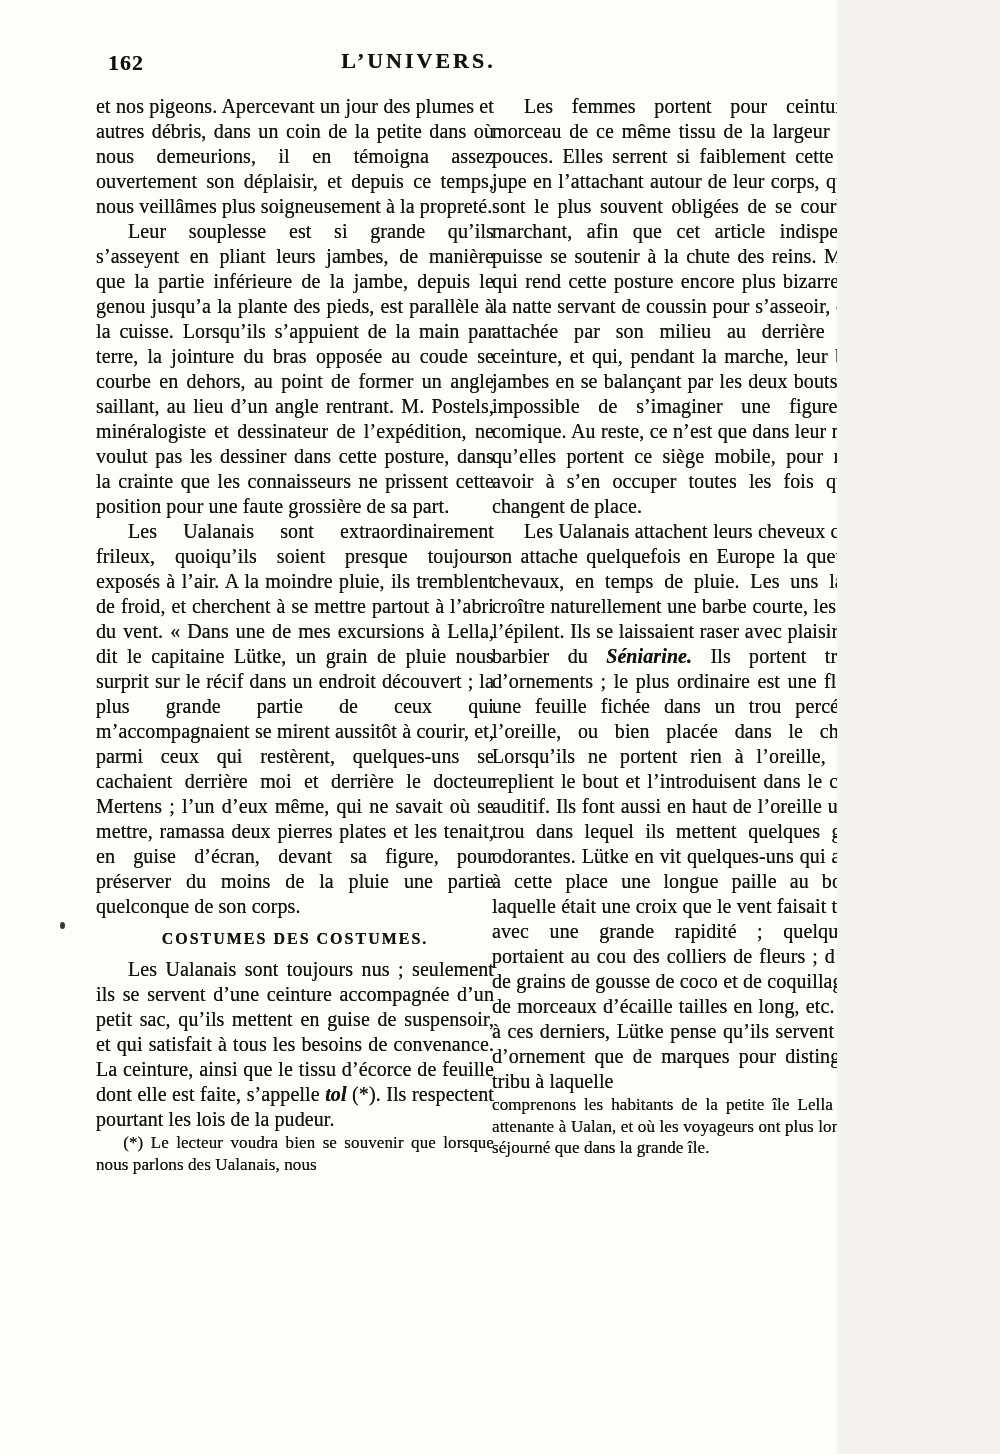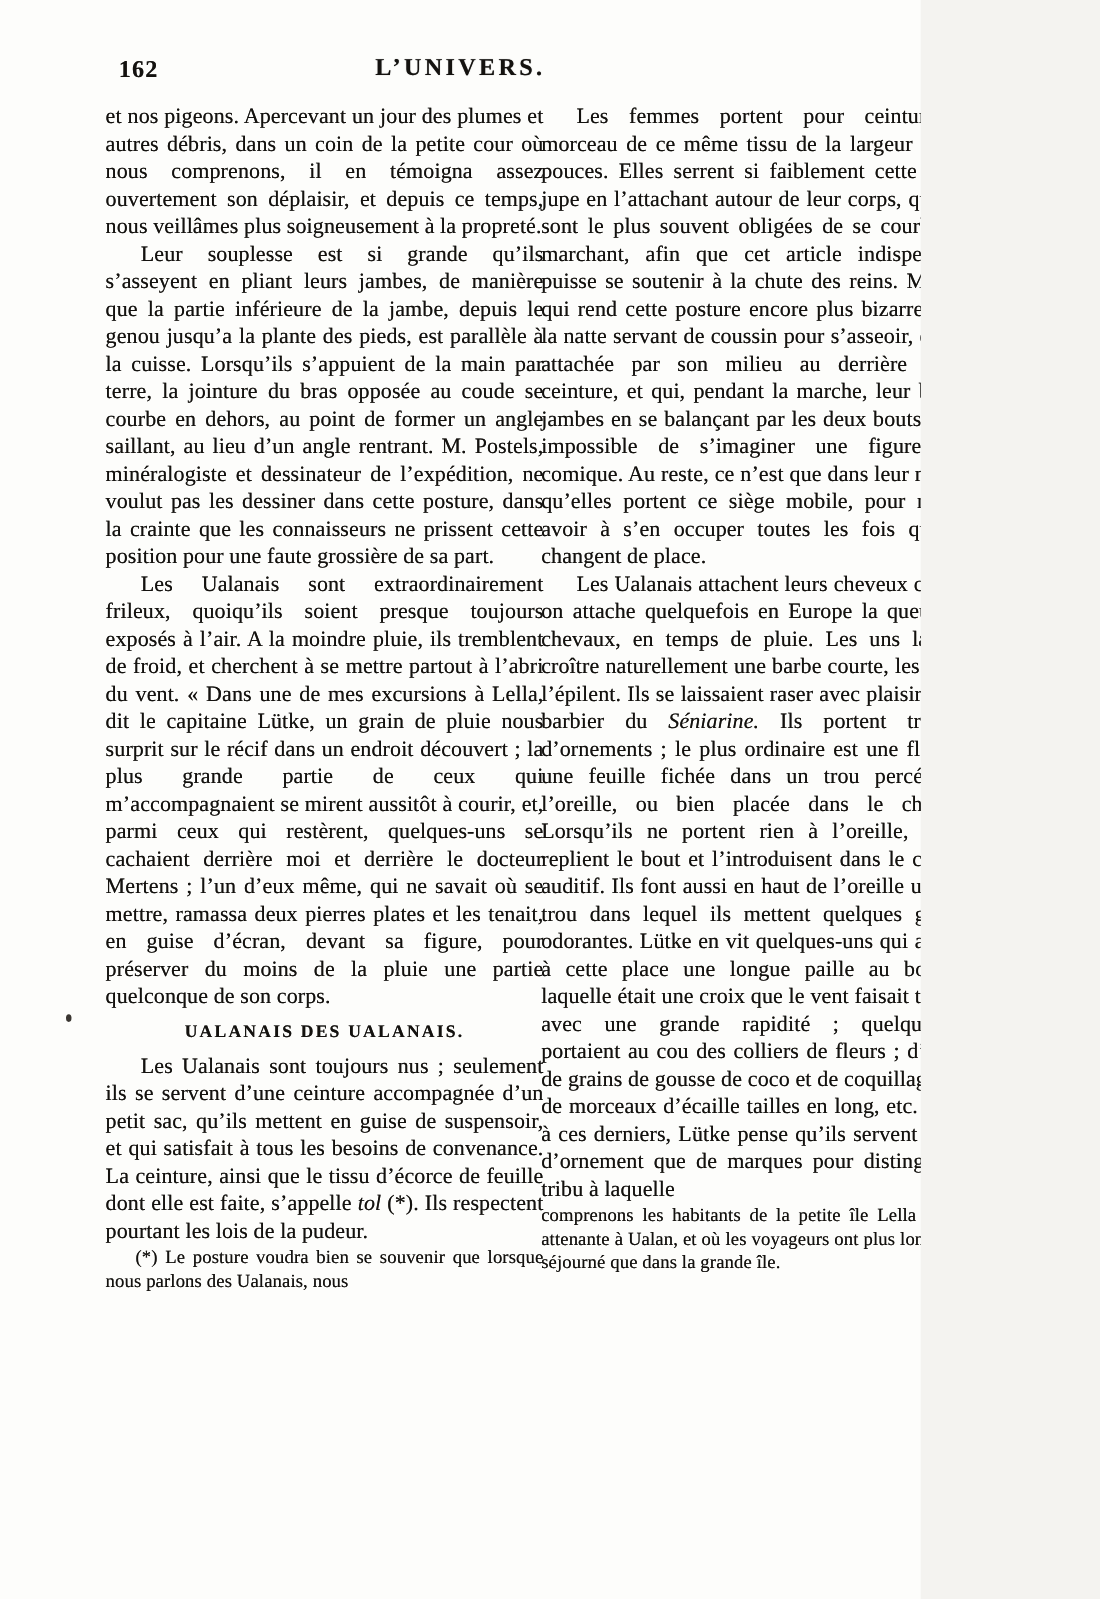--- a/index.html
+++ b/index.html
@@ -42,21 +42,21 @@
   .column.left  { left: 96px; }
   .column.right { left: 492px; }
   .column p { margin: 0; text-indent: 1.6em; }
   .column p.no-indent { text-indent: 0; }
   .section-heading {
     text-align: center; text-indent: 0 !important;
     font-size: 16px; font-weight: bold; letter-spacing: 2px;
     margin: 9px 0 7px 0 !important;
     line-height: 22px;
   }
-  .italic { font-style: italic; }
+  .italic { font-style: italic; font-weight: bold; }
   .footnote {
     margin-top: 14px;
     font-size: 17px; line-height: 21.5px;
     text-indent: 1.6em;
   }
   .footnote.no-indent { text-indent: 0; font-family: Liberation Serif, serif; }
   
   .speck {
     position: absolute; background: #3a3631; border-radius: 50%;
   }
@@ -68,26 +68,26 @@
 <body>
 
 <div class="page">
 
   <div class="running-head">
     <span class="page-number">162</span>
     <span class="running-title">L’UNIVERS.</span>
   </div>
 
   <div class="column left">
-    <p class="no-indent">et nos pigeons. Apercevant un jour des plumes et autres débris, dans un coin de la petite cour où nous comprenons, il en témoigna assez ouvertement son déplaisir, et depuis ce temps, nous veillâmes plus soigneusement à la propreté.</p>
+    <p class="no-indent">et nos pigeons. Apercevant un jour des plumes et autres débris, dans un coin de la petite dans où nous demeurions, il en témoigna assez ouvertement son déplaisir, et depuis ce temps, nous veillâmes plus soigneusement à la propreté.</p>
     <p>Leur souplesse est si grande qu’ils s’asseyent en pliant leurs jambes, de manière que la partie inférieure de la jambe, depuis le genou jusqu’a la plante des pieds, est parallèle à la cuisse. Lorsqu’ils s’appuient de la main par terre, la jointure du bras opposée au coude se courbe en dehors, au point de former un angle saillant, au lieu d’un angle rentrant. M. Postels, minéralogiste et dessinateur de l’expédition, ne voulut pas les dessiner dans cette posture, dans la crainte que les connaisseurs ne prissent cette position pour une faute grossière de sa part.</p>
     <p>Les Ualanais sont extraordinairement frileux, quoiqu’ils soient presque toujours exposés à l’air. A la moindre pluie, ils tremblent de froid, et cherchent à se mettre partout à l’abri du vent. « Dans une de mes excursions à Lella, dit le capitaine Lütke, un grain de pluie nous surprit sur le récif dans un endroit découvert ; la plus grande partie de ceux qui m’accompagnaient se mirent aussitôt à courir, et, parmi ceux qui restèrent, quelques-uns se cachaient derrière moi et derrière le docteur Mertens ; l’un d’eux même, qui ne savait où se mettre, ramassa deux pierres plates et les tenait, en guise d’écran, devant sa figure, pour préserver du moins de la pluie une partie quelconque de son corps.</p>
-    <p class="section-heading">UALANAIS DES UALANAIS.</p>
+    <p class="section-heading">COSTUMES DES COSTUMES.</p>
     <p><span>Les Ualanais sont toujours nus ; seulement ils se servent d’une ceinture accompagnée d’un petit sac, qu’ils mettent en guise de suspensoir, et qui satisfait à tous les besoins de convenance. La ceinture, ainsi que le tissu d’écorce de feuille dont elle est faite, s’appelle </span><span class="italic">tol</span><span> (*). Ils respectent pourtant les lois de la pudeur.</span></p>
-    <p class="footnote">(*) Le posture voudra bien se souvenir que lorsque nous parlons des Ualanais, nous</p>
+    <p class="footnote">(*) Le lecteur voudra bien se souvenir que lorsque nous parlons des Ualanais, nous</p>
   </div>
 
   <div class="column right">
     <p>Les femmes portent pour ceinture un morceau de ce même tissu de la largeur de dix pouces. Elles serrent si faiblement cette demi-jupe en l’attachant autour de leur corps, qu’elles sont le plus souvent obligées de se courber en marchant, afin que cet article indispensable puisse se soutenir à la chute des reins. Mais ce qui rend cette posture encore plus bizarre, c’est la natte servant de coussin pour s’asseoir, qui est attachée par son milieu au derrière de la ceinture, et qui, pendant la marche, leur bat les jambes en se balançant par les deux bouts. Il est impossible de s’imaginer une figure plus comique. Au reste, ce n’est que dans leur maison qu’elles portent ce siège mobile, pour ne pas avoir à s’en occuper toutes les fois qu’elles changent de place.</p>
     <p><span>Les Ualanais attachent leurs cheveux comme on attache quelquefois en Europe la queue des chevaux, en temps de pluie. Les uns laissent croître naturellement une barbe courte, les autres l’épilent. Ils se laissaient raser avec plaisir par le barbier du </span><span class="italic">Séniarine.</span><span> Ils portent très-peu d’ornements ; le plus ordinaire est une fleur ou une feuille fichée dans un trou percé dans l’oreille, ou bien placée dans le chignon. Lorsqu’ils ne portent rien à l’oreille, ils en replient le bout et l’introduisent dans le conduit auditif. Ils font aussi en haut de l’oreille un petit trou dans lequel ils mettent quelques graines odorantes. Lütke en vit quelques-uns qui avaient à cette place une longue paille au bout de laquelle était une croix que le vent faisait tourner avec une grande rapidité ; quelques-uns portaient au cou des colliers de fleurs ; d’autres de grains de gousse de coco et de coquillages, ou de morceaux d’écaille tailles en long, etc. Quant à ces derniers, Lütke pense qu’ils servent moins d’ornement que de marques pour distinguer la tribu à laquelle</span></p>
     <p class="footnote no-indent">comprenons les habitants de la petite île Lella qui est attenante à Ualan, et où les voyageurs ont plus longtemps séjourné que dans la grande île.</p>
   </div>
 
   <span class="speck s1"></span>
 

